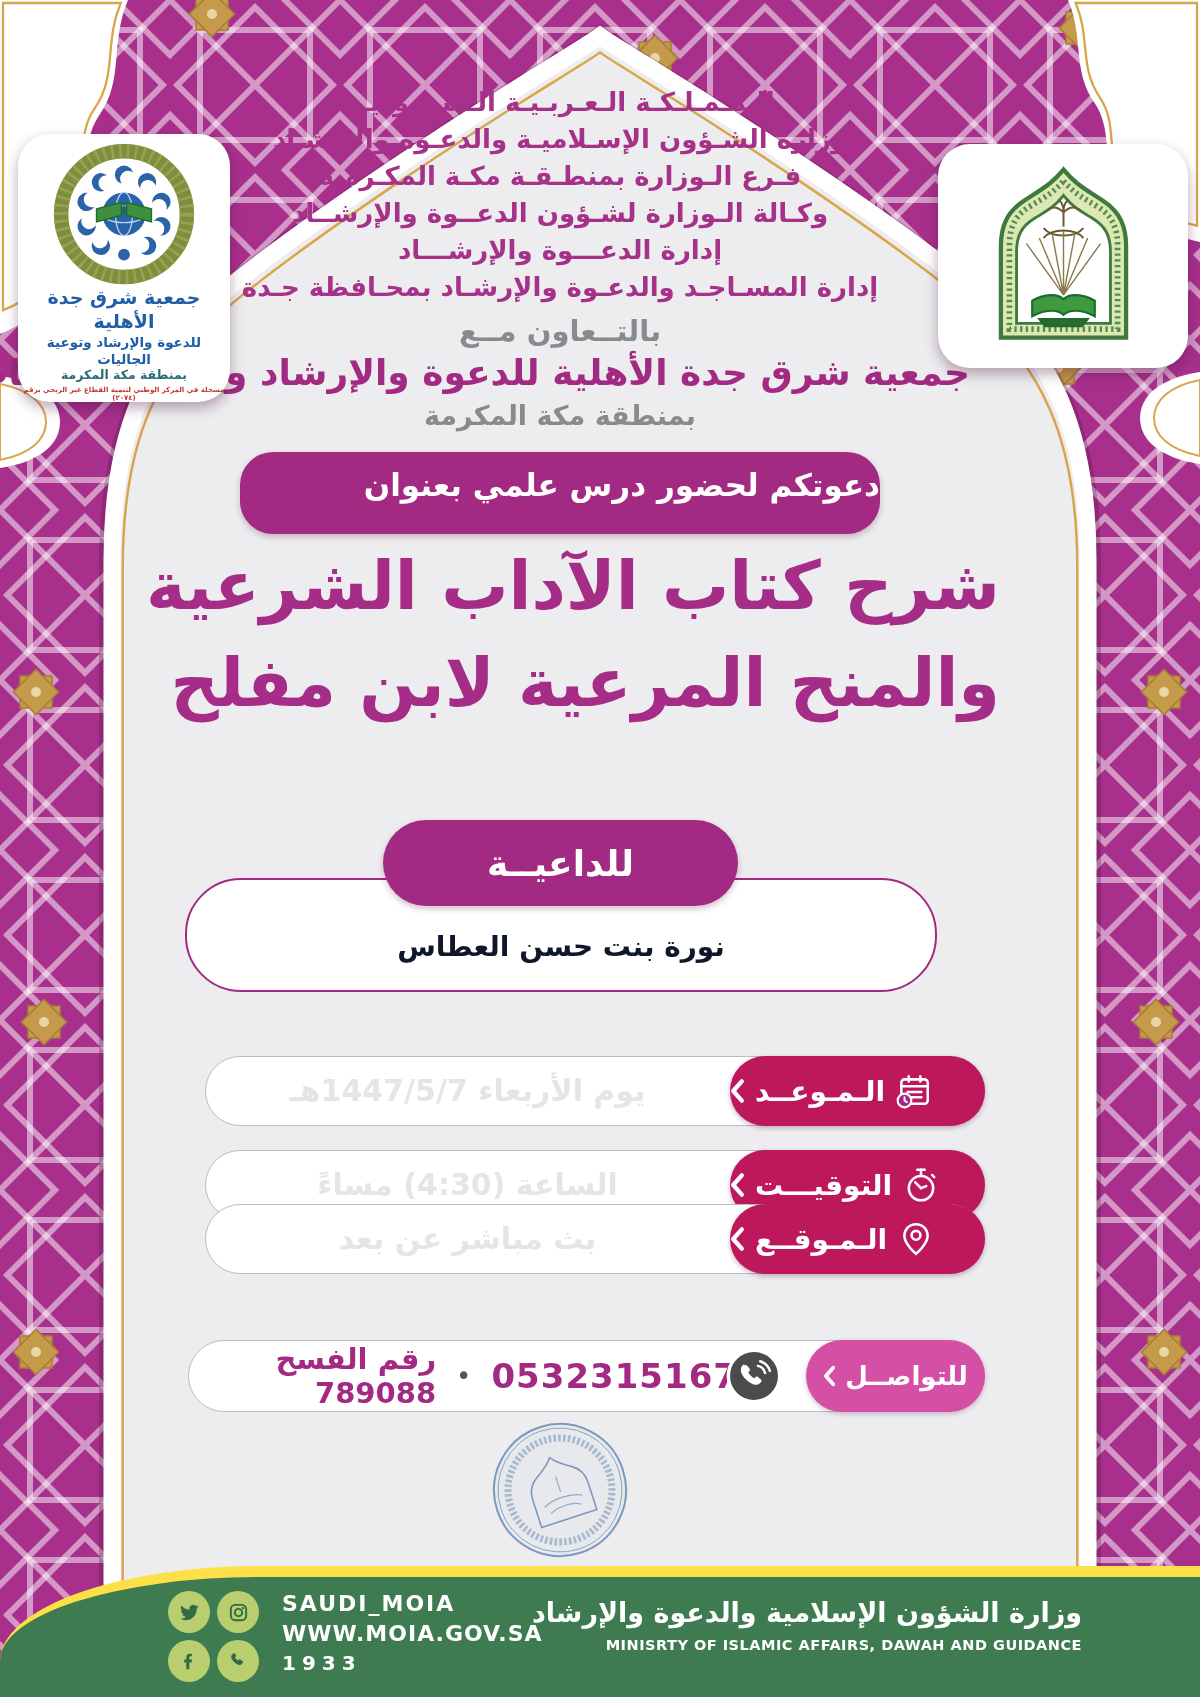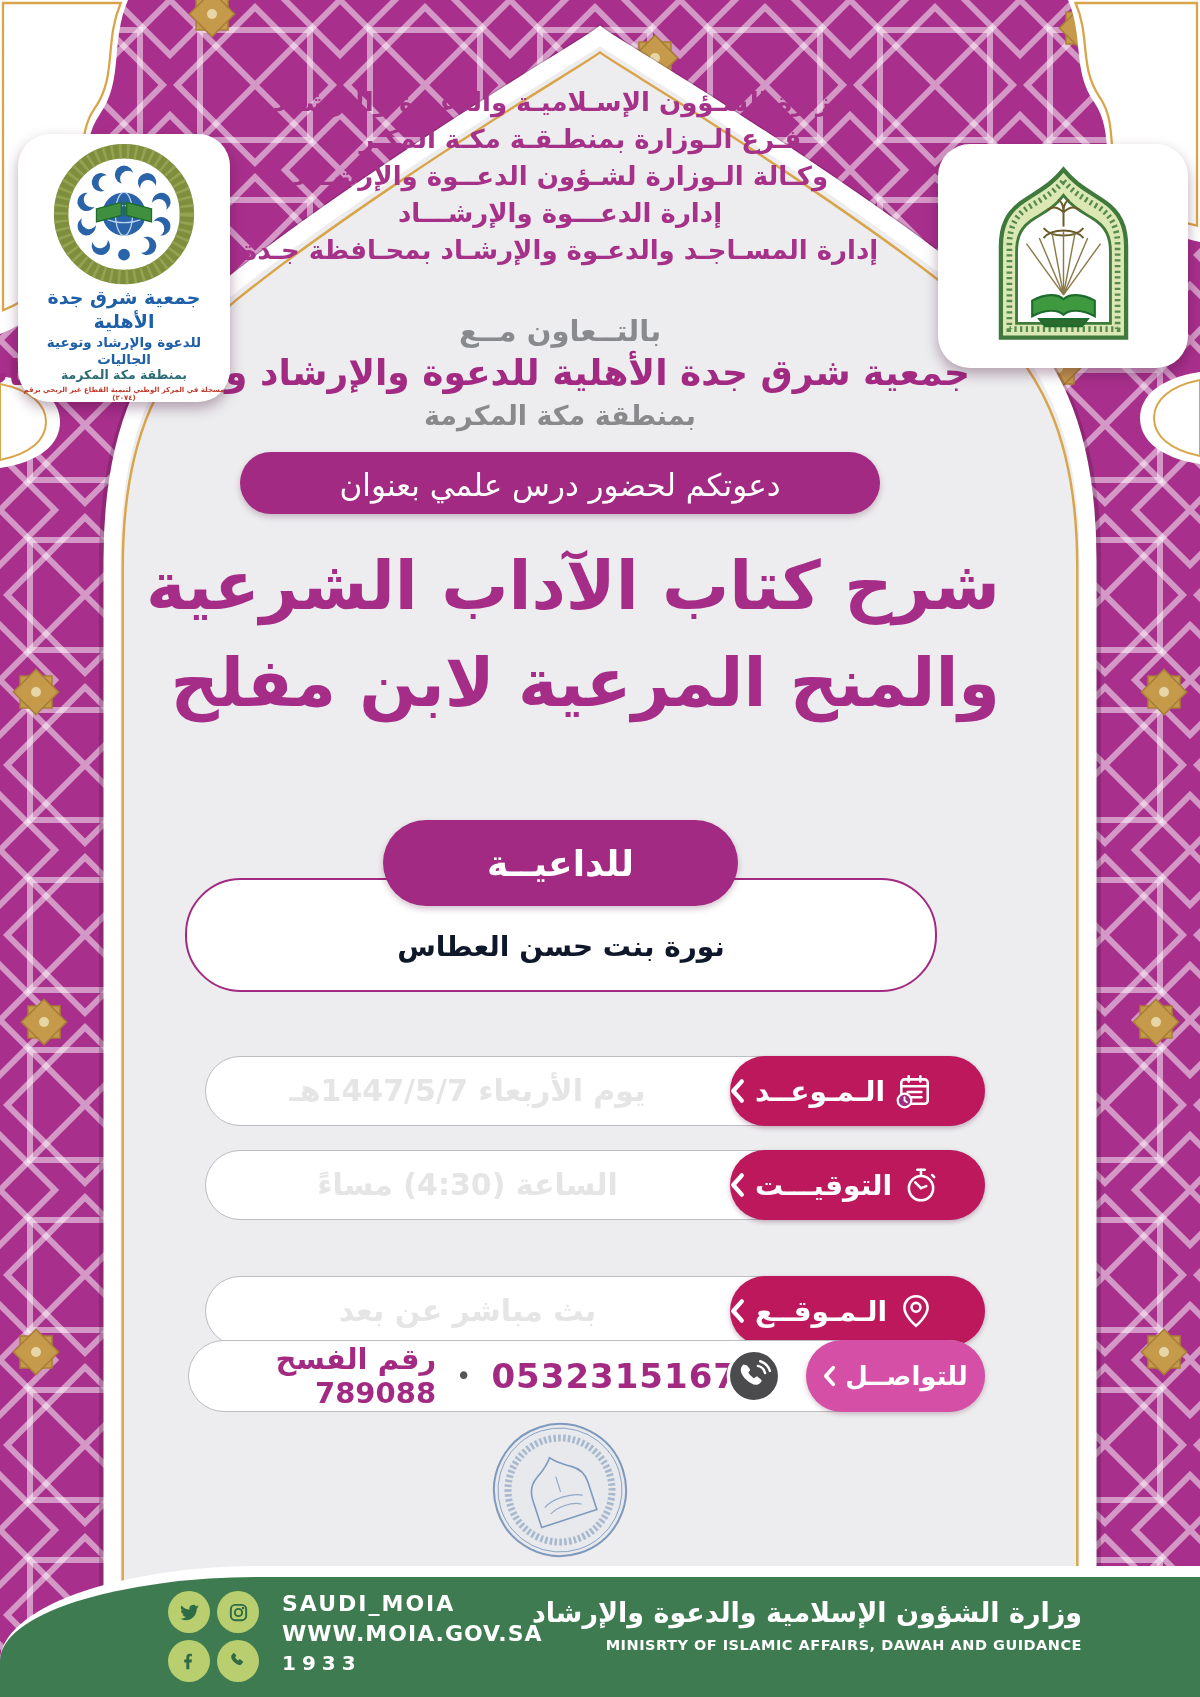--- a/index.html
+++ b/index.html
@@ -25,22 +25,22 @@
   
   #header-lines{left:150px;top:84px;width:820px;text-align:center;z-index:3;}
   #header-lines div{color:#a63189;font-weight:bold;font-size:26px;line-height:37px;white-space:nowrap;}
   #cooperation{left:250px;top:314px;width:620px;text-align:center;color:#898a8d;
     font-weight:bold;font-size:29px;z-index:3;}
   #org-callig{left:150px;top:352px;width:820px;text-align:center;color:#a22a82;
     font-weight:bold;font-size:36px;z-index:3;white-space:nowrap;}
   #region-callig{left:250px;top:400px;width:620px;text-align:center;color:#8a8a8d;
     font-weight:bold;font-size:27px;z-index:3;}
   
-  #invite-pill{left:240px;top:452px;width:640px;height:62px;border-radius:33px;background:#a22a82;
-    color:#fff;font-weight:normal;font-size:31px;line-height:66px;text-align:center;z-index:3;
+  #invite-pill{left:240px;top:452px;width:640px;height:82px;border-radius:33px;background:#a22a82;
+    color:#fff;font-weight:bold;font-size:31px;line-height:66px;z-index:3;
     box-shadow:0 3px 6px rgba(80,10,60,.25);}
   
   #main-title{left:120px;top:538px;width:880px;text-align:right;z-index:3;color:#a52d88;font-weight:bold;}
   #main-title div{font-size:67px;line-height:97px;white-space:nowrap;}
   
   #speaker-pill{left:383px;top:820px;width:355px;height:86px;border-radius:43px;background:#a22a82;
     color:#fff;font-weight:bold;font-size:36px;display:flex;align-items:center;justify-content:center;
     z-index:5;box-shadow:0 3px 6px rgba(80,10,60,.25);}
   #speaker-name-box{left:185px;top:878px;width:752px;height:114px;border-radius:56px;background:#fff;
     border:2.5px solid #a22a82;z-index:4;display:flex;align-items:center;justify-content:center;
@@ -49,38 +49,38 @@
   
   .info-row{position:absolute;left:205px;width:780px;height:70px;z-index:3;}
   .row-bg{position:absolute;left:0;top:0;right:0;bottom:0;background:#fff;border:1.5px solid #bcbcc1;
     border-radius:35px;box-sizing:border-box;}
   .row-value{position:absolute;left:0;top:0;width:525px;height:70px;line-height:70px;text-align:center;
     color:#e5e5e5;font-weight:bold;font-size:30px;}
   .row-label-pill{position:absolute;left:525px;top:0;width:255px;height:70px;border-radius:35px;
     background:#be185d;display:flex;align-items:center;justify-content:flex-end;gap:10px;
     box-shadow:0 2px 5px rgba(80,10,60,.3);}
   .row-label-pill .lbl{color:#fff;font-weight:bold;font-size:28px;white-space:nowrap;}
-  #row-0{top:1056px;} #row-1{top:1150px;} #row-2{top:1276px;}
+  #row-0{top:1056px;} #row-1{top:1150px;} #row-2{top:1204px;}
   
   #contact-row{position:absolute;left:188px;top:1340px;width:797px;height:72px;z-index:3;}
   #contact-bg{position:absolute;inset:0;background:#fff;border:1.5px solid #bcbcc1;border-radius:36px;box-sizing:border-box;}
   #contact-pill{position:absolute;left:618px;top:0;width:179px;height:72px;border-radius:36px;background:#d44fa5;
     display:flex;align-items:center;justify-content:center;gap:9px;box-shadow:0 2px 5px rgba(80,10,60,.25);}
   #contact-pill .lbl{color:#ffffff;font-weight:bold;font-size:26px;white-space:nowrap;}
   #wa-icon{position:absolute;left:538px;top:8px;width:56px;height:56px;}
   #contact-texts{position:absolute;left:20px;top:0;width:530px;height:72px;display:flex;
     align-items:center;justify-content:flex-start;gap:20px;}
   #contact-texts .phone{color:#a22a82;font-weight:bold;font-size:34px;letter-spacing:1px;}
   #contact-texts .sep{color:#555;font-size:26px;}
   #contact-texts .permit{color:#a22a82;font-weight:bold;font-size:29px;}
   
   #stamp{position:absolute;left:483px;top:1413px;z-index:3;opacity:.9;}
   
   #footer{position:absolute;left:0;bottom:0;width:1200px;height:131px;background:#3e7b50;
-    border-top-left-radius:260px 95px;border-top:11px solid #ffffff;box-sizing:border-box;z-index:6;}
+    border-top-left-radius:260px 95px;border-top:11px solid #fde047;box-sizing:border-box;z-index:6;}
   #soc-grid{position:absolute;left:168px;top:14px;width:96px;display:grid;
     grid-template-columns:42px 42px;grid-gap:7px;}
   .soc{width:42px;height:42px;border-radius:50%;background:#b9cf6f;display:flex;
     align-items:center;justify-content:center;}
   #footer-left-text{position:absolute;left:282px;top:12px;color:#fff;font-weight:bold;}
   #footer-left-text .t1{font-size:22px;letter-spacing:2px;line-height:30px;}
   #footer-left-text .t2{font-size:22px;letter-spacing:1px;line-height:30px;}
   #footer-left-text .t3{font-size:20px;letter-spacing:6px;line-height:29px;}
   #footer-right-text{position:absolute;right:118px;top:16px;text-align:right;color:#fff;}
   #footer-right-text .ar{font-size:27px;font-weight:bold;line-height:40px;}
@@ -228,20 +228,21 @@
       <path d="M50 92 L24 56 M50 92 L33 52 M50 92 L42 49 M50 92 L50 47 M50 92 L58 49 M50 92 L67 52 M50 92 L76 56"></path>
     </g>
     <g stroke="#1d6b2d" stroke-width="1.5">
       <path d="M28 96 C37 91 46 91 50 95 C54 91 63 91 72 96 L72 107 C63 102 54 102 50 106 C46 102 37 102 28 107 Z" fill="#3f9a3f"></path>
       <path d="M33 109 L67 109 L63 114 L37 114 Z" fill="#2c6b2e"></path>
     </g>
   </svg>
 </div>
 
 <div id="header-lines" class="abs" dir="rtl">
+  <div>الـمـمـلـكـة الـعـربـيـة الـسـعـوديـة</div>
   <div>وزارة الشـؤون الإسـلاميـة والدعـوة والإرشـاد</div>
   <div>فـرع الـوزارة بمنطـقـة مكـة المكـرمـة</div>
   <div>وكـالة الـوزارة لشـؤون الدعــوة والإرشــاد</div>
   <div>إدارة الدعـــوة والإرشـــاد</div>
   <div>إدارة المسـاجـد والدعـوة والإرشـاد بمحـافظة جـدة</div>
 </div>
 
 <div id="cooperation" class="abs" dir="rtl">بالتــعاون مــع</div>
 <div id="org-callig" class="abs" dir="rtl">جمعية شرق جدة الأهلية للدعوة والإرشاد وتوعية الجاليات</div>
 <div id="region-callig" class="abs" dir="rtl">بمنطقة مكة المكرمة</div>

